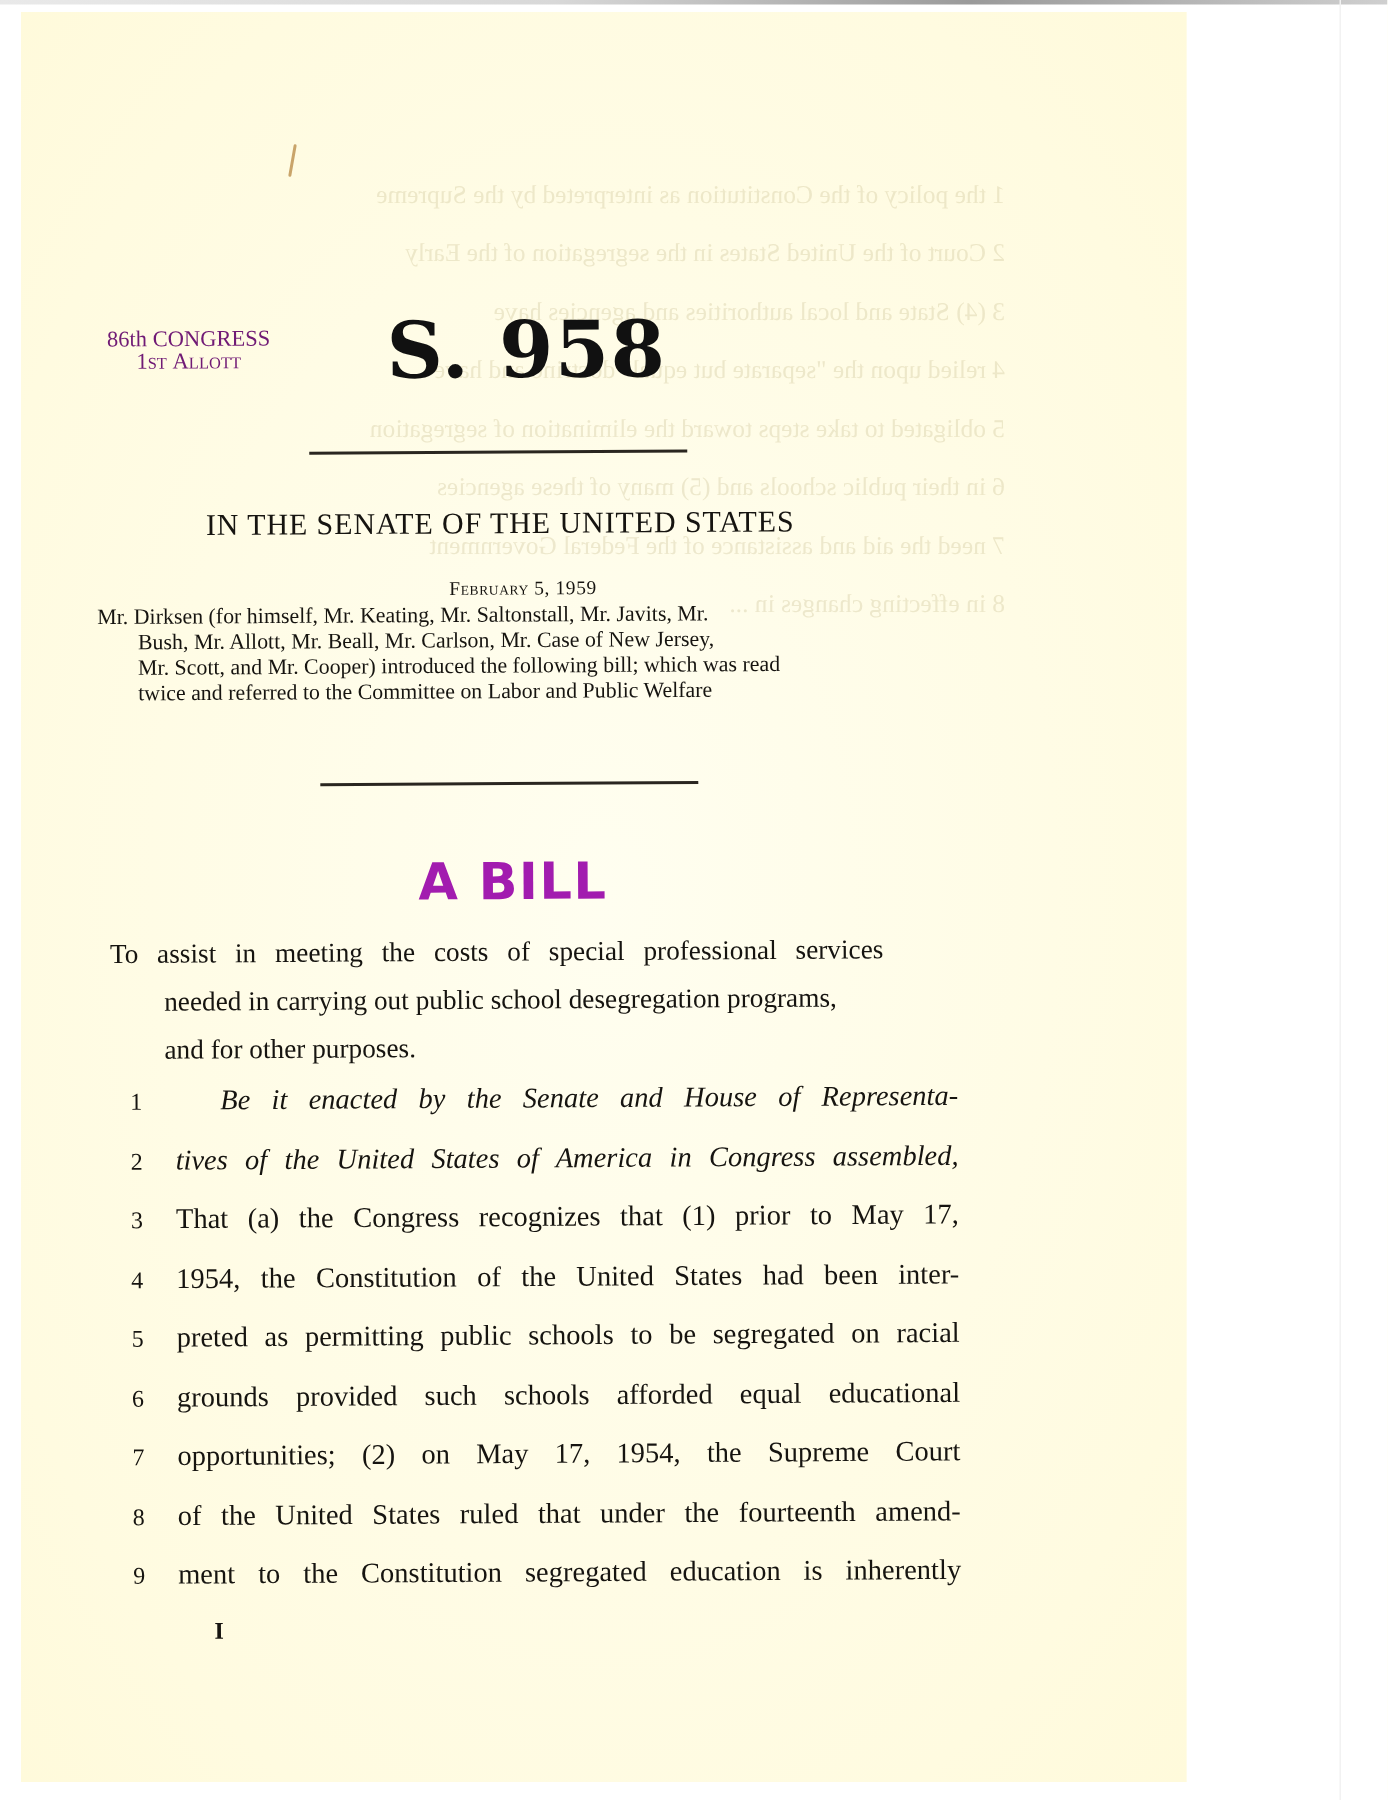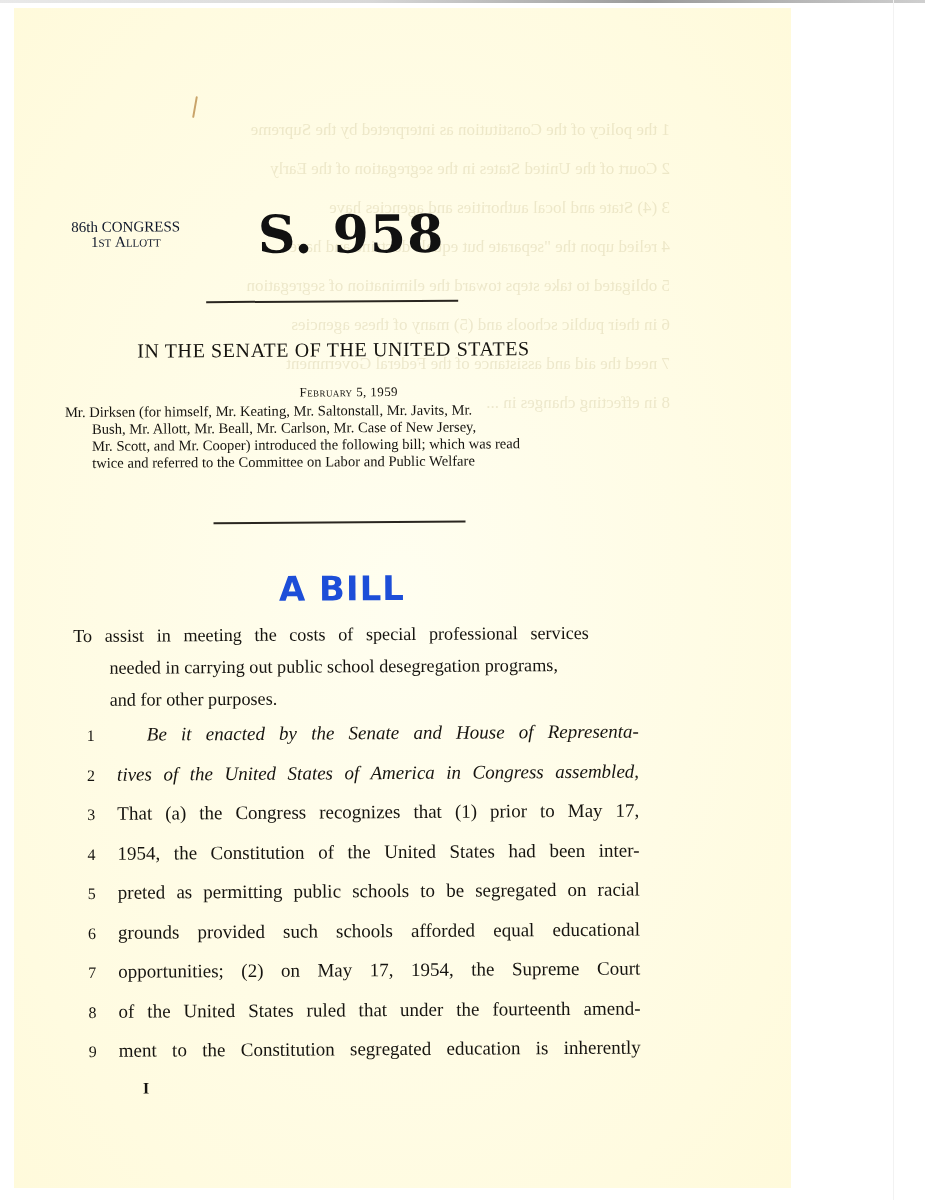--- a/index.html
+++ b/index.html
@@ -66,21 +66,21 @@
     }
     .congress {
       position: absolute;
       left: 62px;
       top: 218px;
       font-family: "Liberation Serif", serif;
       font-size: 15px;
       line-height: 15px;
       text-align: center;
       width: 132px;
-      color: #0f172a;
+      color: #701a75;
     }
     .congress .sc { font-variant: small-caps; }
     .bill-number {
       position: absolute;
       left: 260px;
       top: 203px;
       font-family: "DejaVu Serif", serif;
       font-weight: bold;
       font-size: 52px;
       letter-spacing: 1px;
@@ -133,21 +133,21 @@
     .a-bill {
       position: absolute;
       left: 262px;
       top: 568px;
       width: 160px;
       text-align: center;
       font-family: "DejaVu Sans", sans-serif;
       font-weight: bold;
       font-size: 34px;
       letter-spacing: 1px;
-      color: #1d4ed8;
+      color: #a21caf;
     }
     .purpose {
       position: absolute;
       left: 73px;
       top: 618px;
       width: 555px;
       font-family: "Liberation Serif", serif;
       font-size: 18.2px;
       line-height: 32px;
       color: #161410;

